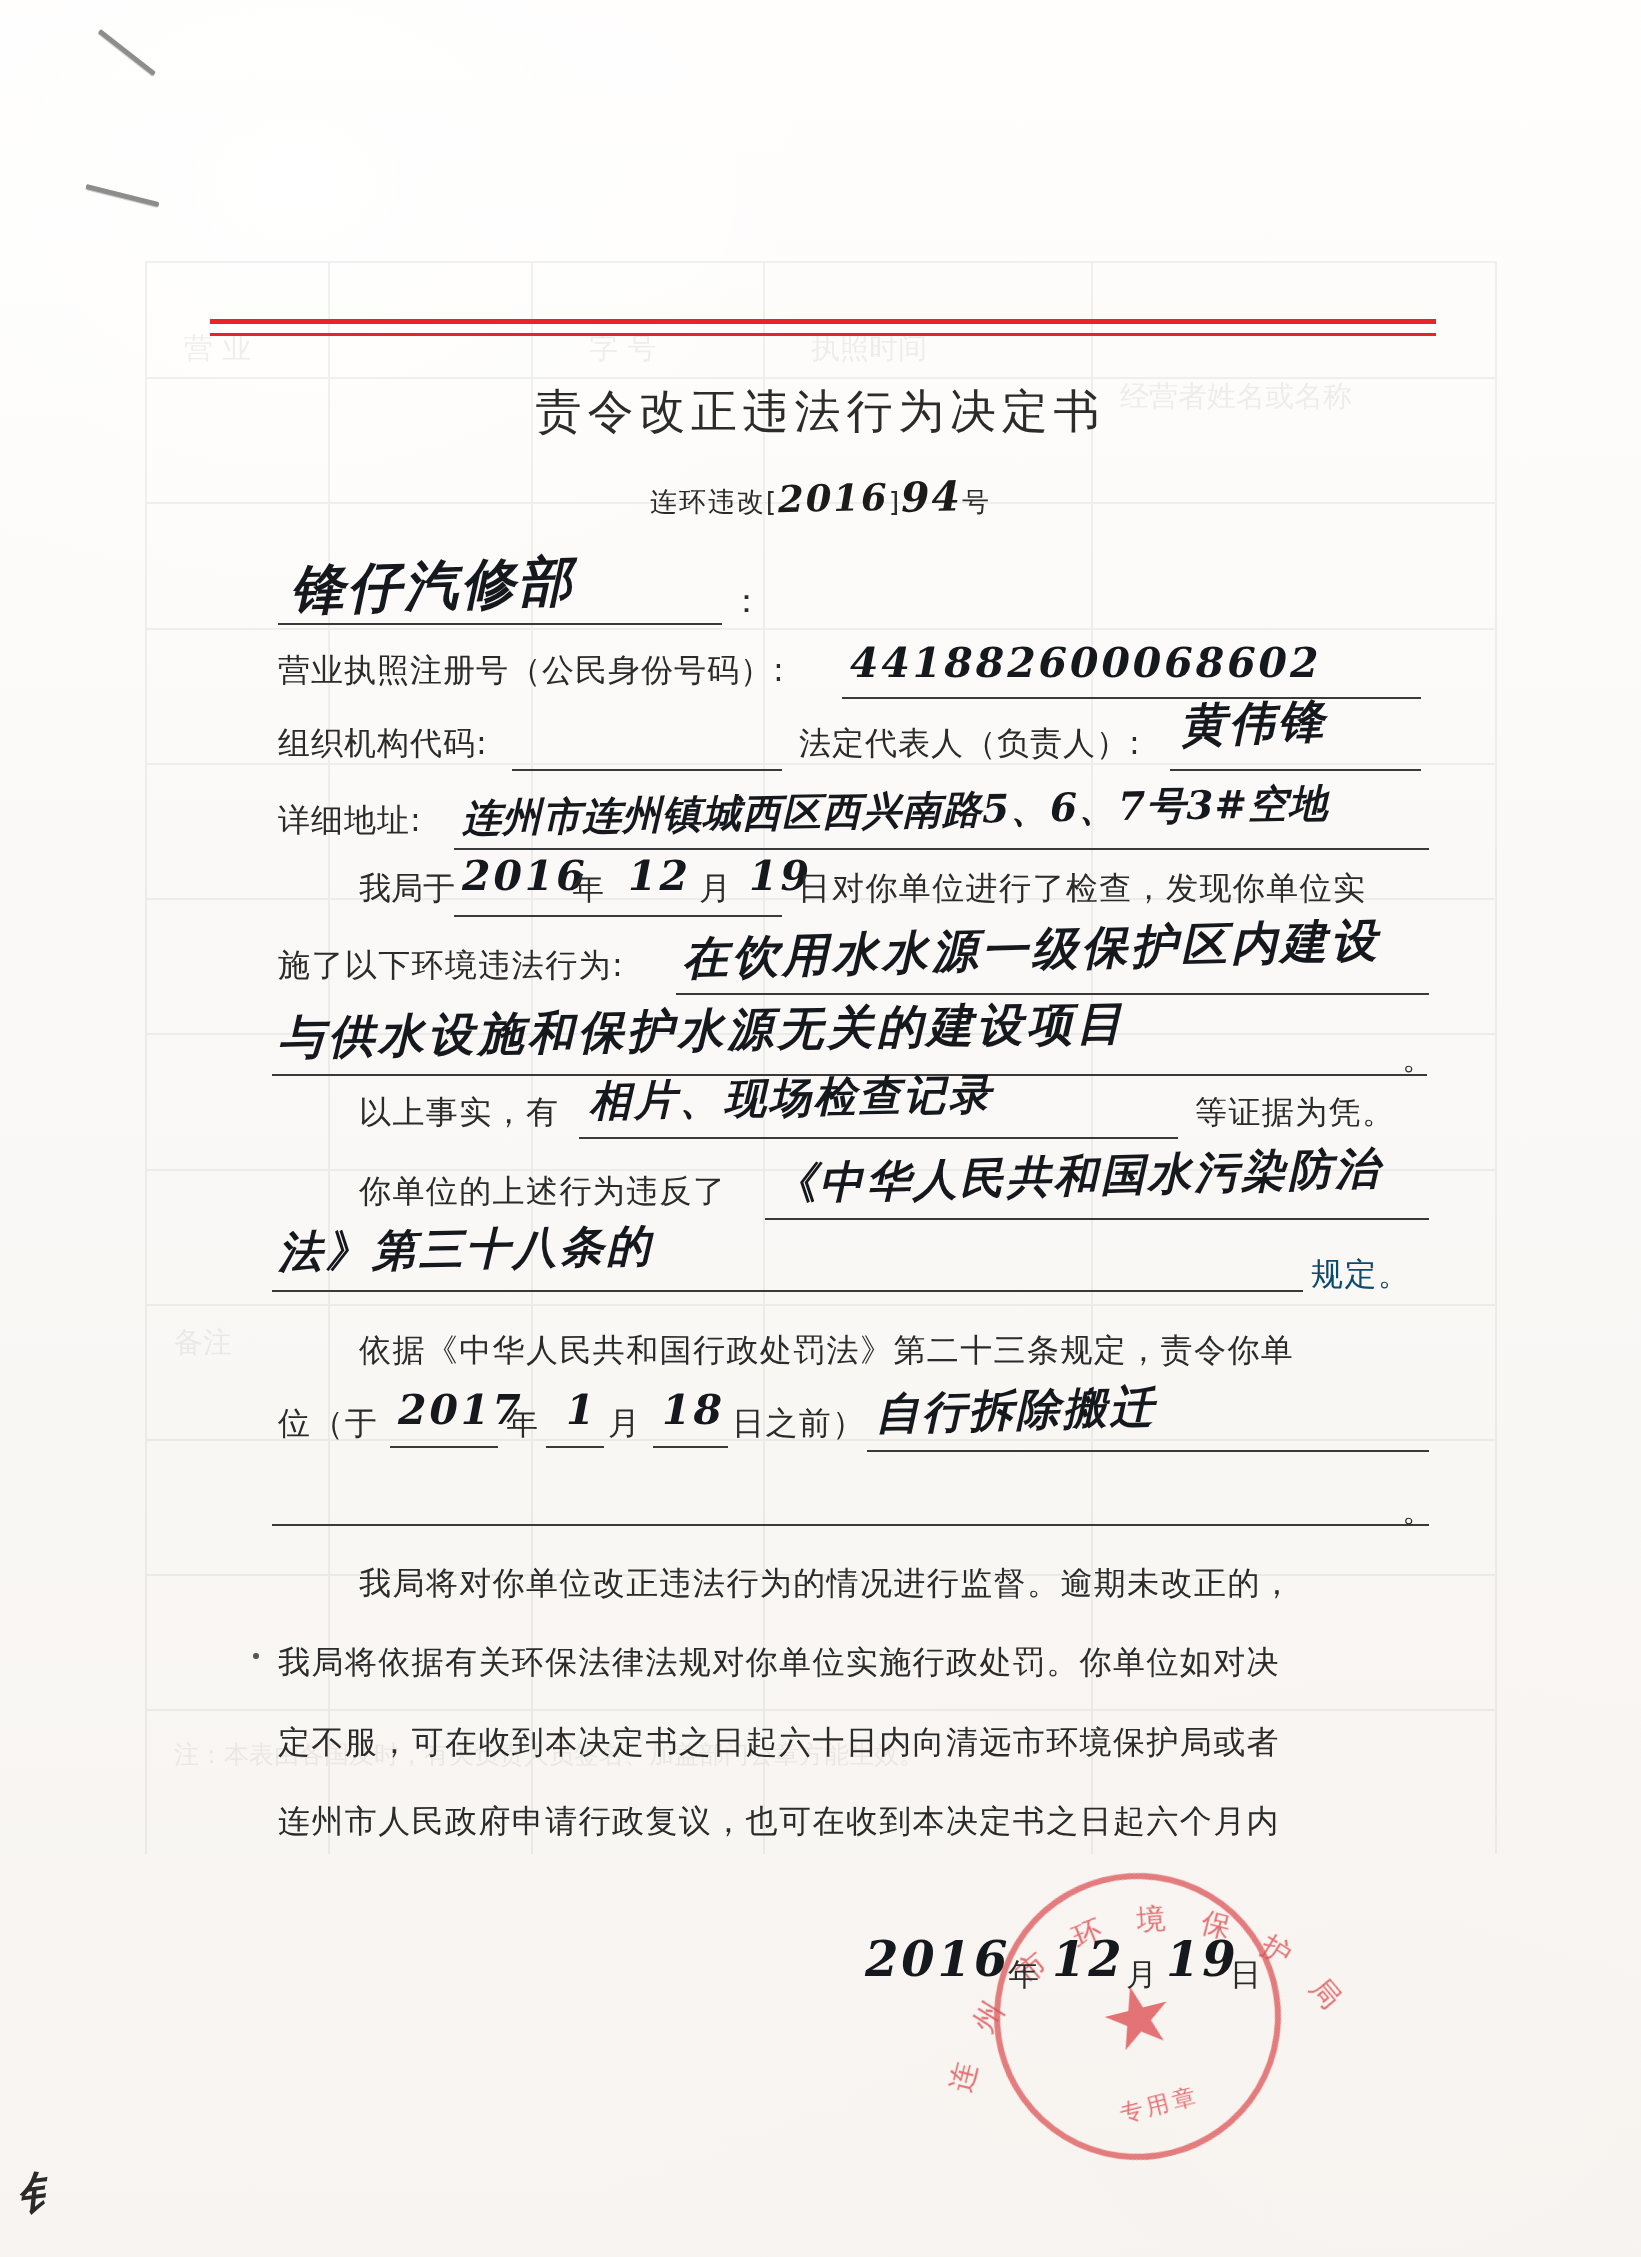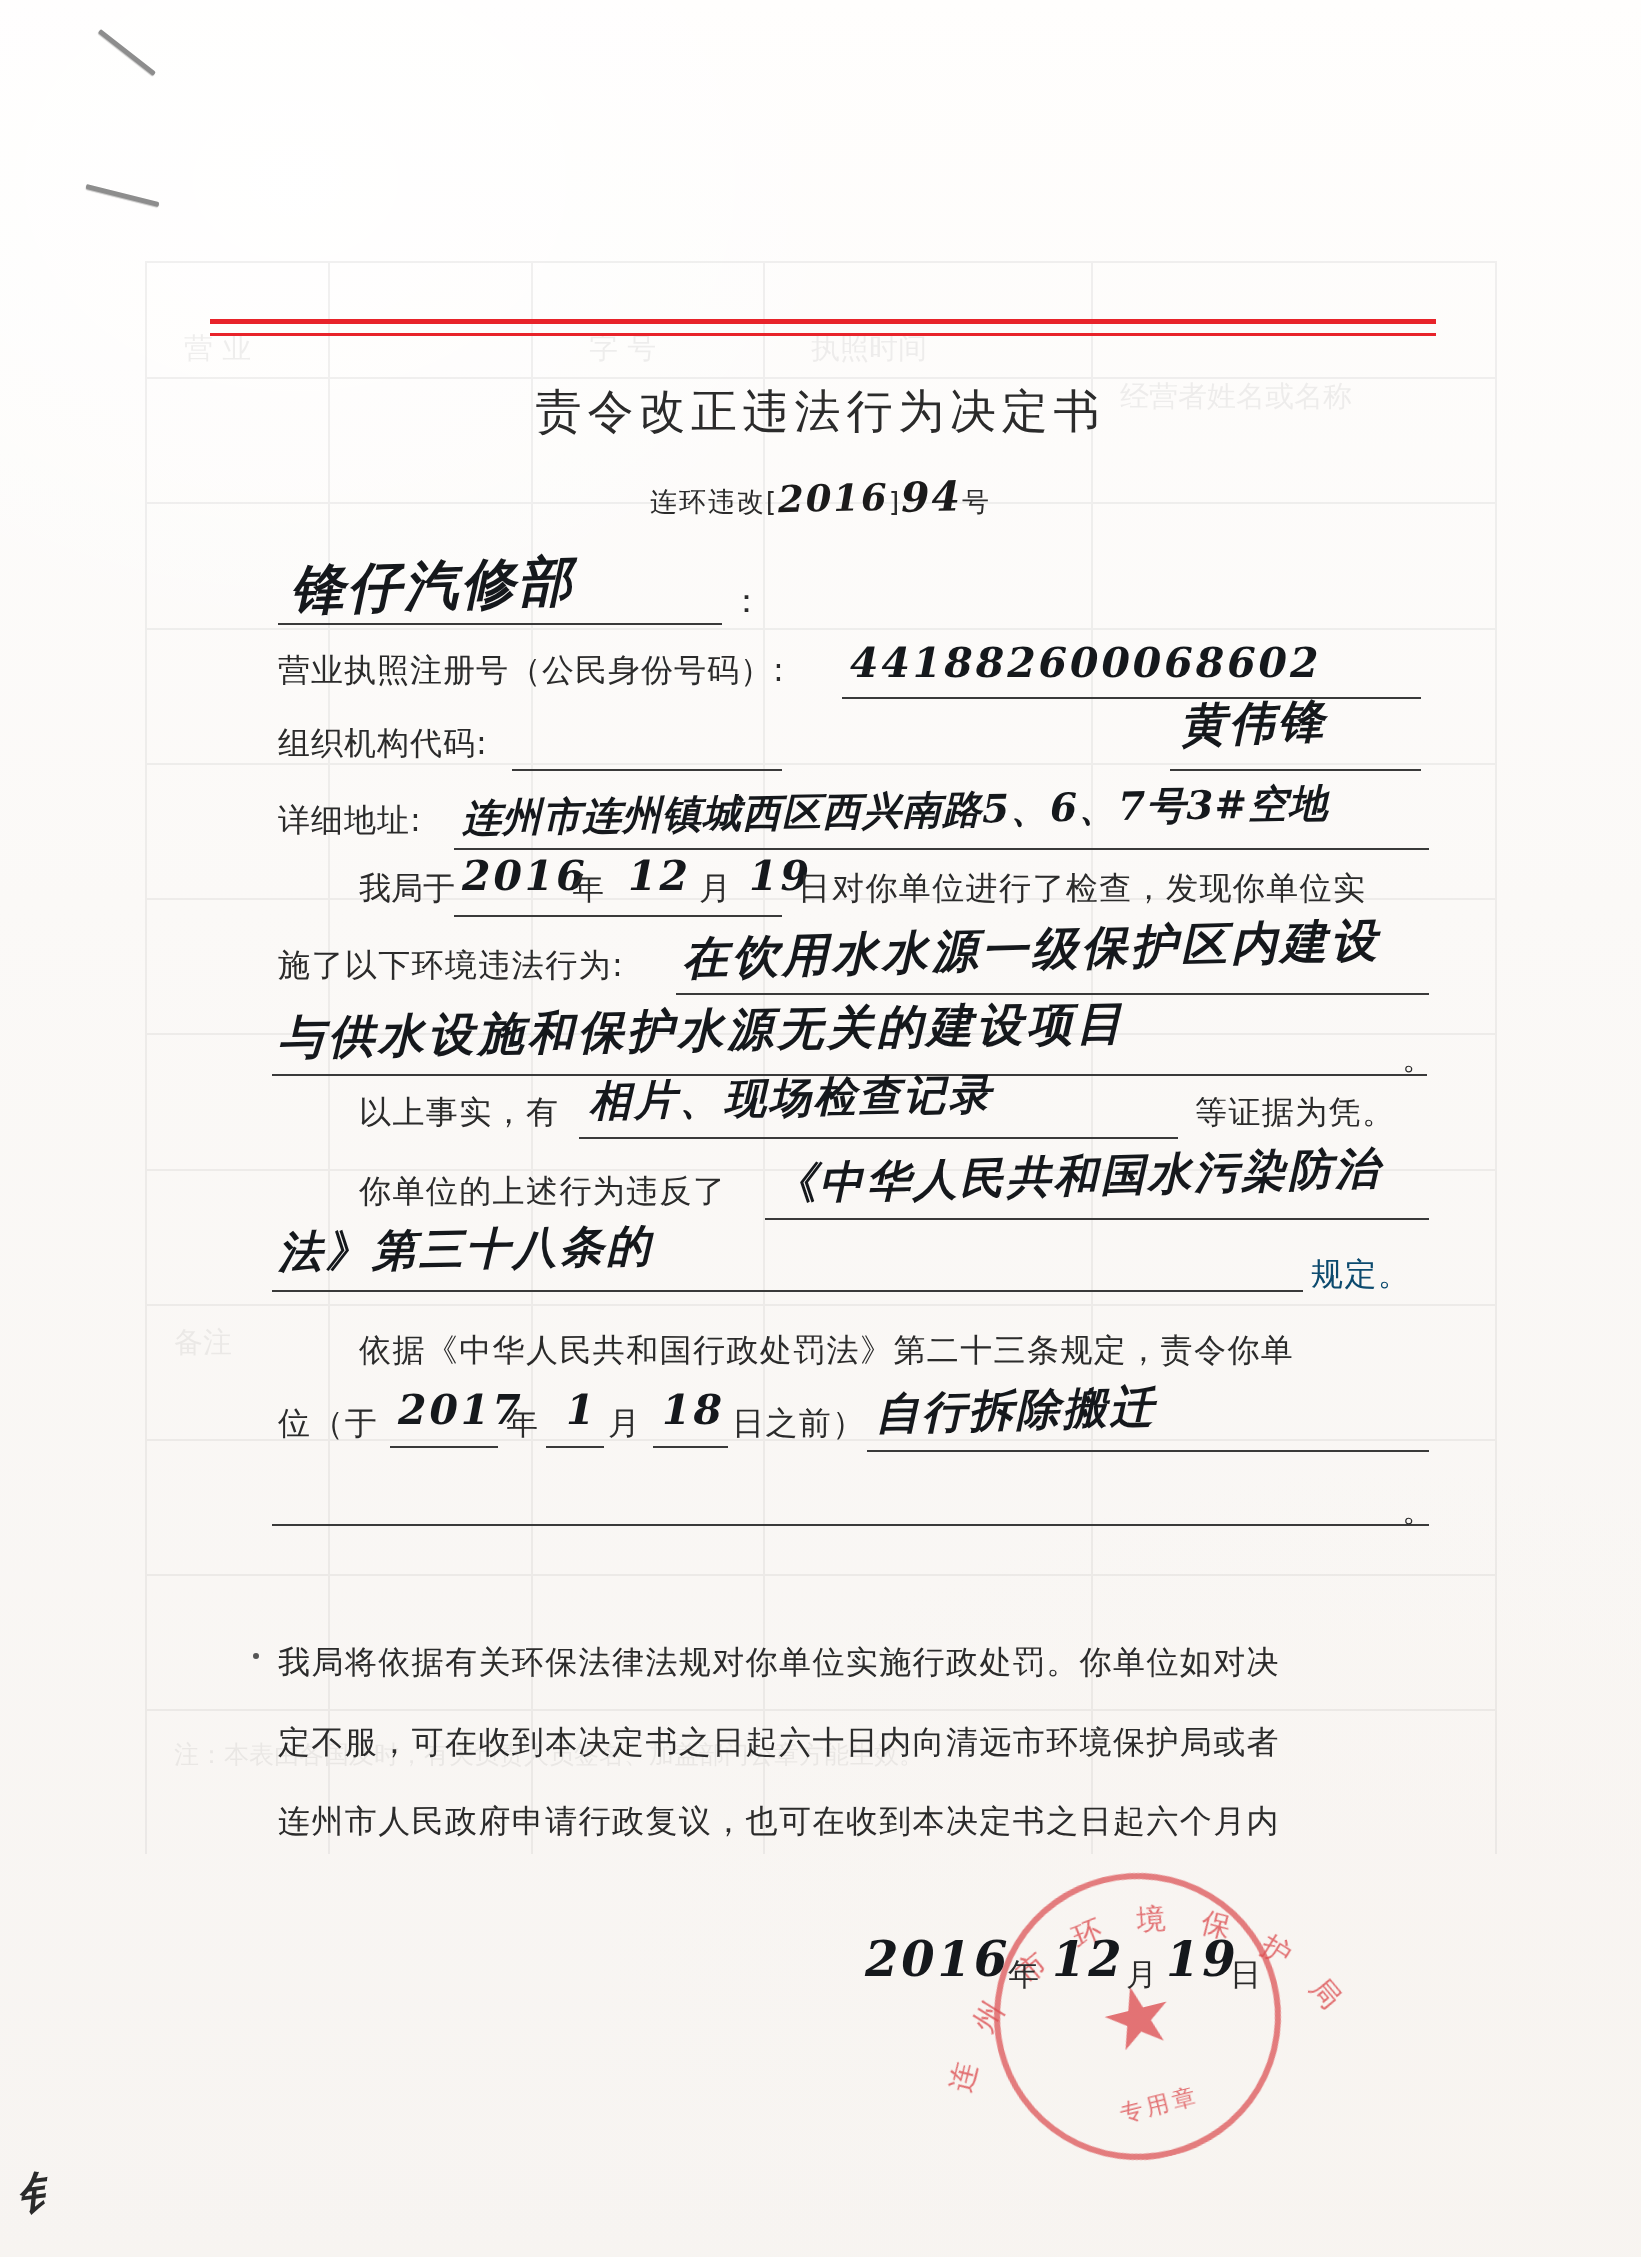--- a/index.html
+++ b/index.html
@@ -269,20 +269,21 @@
   <div class="ul" style="left:278px; top:623px; width:444px;"></div>
   <div style="position:absolute; left:730px; top:579px; font-size:33px; color:#2b2b2b;">：</div>
 
   <div style="position:absolute; left:278px; top:649px; font-size:32px; color:#2b2b2b; letter-spacing:1px;">营业执照注册号（公民身份号码）:</div>
   <div class="hw" style="left:850px; top:639px; font-size:41px;">441882600068602</div>
   <div class="ul" style="left:842px; top:697px; width:579px;"></div>
 
   <div style="position:absolute; left:278px; top:722px; font-size:32px; color:#2b2b2b; letter-spacing:1px;">组织机构代码:</div>
   <div class="hw" style="left:521px; top:714px; font-size:39px;"></div>
   <div class="ul" style="left:512px; top:769px; width:270px;"></div>
+  <div style="position:absolute; left:799px; top:722px; font-size:32px; color:#2b2b2b; letter-spacing:1px;">法定代表人（负责人）:</div>
   <div class="hw" style="left:1180px; top:693px; font-size:46px; transform:rotate(-2deg);">黄伟锋</div>
   <div class="ul" style="left:1170px; top:769px; width:251px;"></div>
 
   <div style="position:absolute; left:278px; top:799px; font-size:32px; color:#2b2b2b; letter-spacing:1px;">详细地址:</div>
   <div class="hw" style="left:462px; top:784px; font-size:39px; letter-spacing:1px; transform:rotate(-1deg);">连州市连州镇城西区西兴南路5、6、7号3#空地</div>
   <div class="ul" style="left:454px; top:848px; width:975px;"></div>
 
   <div style="position:absolute; left:359px; top:867px; font-size:32px; color:#2b2b2b;">我局于</div>
   <div class="hw" style="left:462px; top:852px; font-size:41px;">2016</div>
   <div style="position:absolute; left:572px; top:867px; font-size:32px; color:#2b2b2b;">年</div>
@@ -323,20 +324,21 @@
   <div class="ul" style="left:546px; top:1446px; width:58px;"></div>
   <div class="hw" style="left:662px; top:1386px; font-size:41px;">18</div>
   <div class="ul" style="left:653px; top:1446px; width:75px;"></div>
   <div style="position:absolute; left:732px; top:1402px; font-size:32px; color:#2b2b2b; letter-spacing:1.4px;">日之前）</div>
   <div class="hw" style="left:875px; top:1381px; font-size:44px; letter-spacing:2.9px; transform:rotate(-1.5deg);">自行拆除搬迁</div>
   <div class="ul" style="left:867px; top:1450px; width:562px;"></div>
 
   <div class="ul" style="left:272px; top:1524px; width:1157px;"></div>
   <div style="position:absolute; left:1402px; top:1489px; font-size:32px; color:#2b2b2b;">。</div>
 
+  <div style="position:absolute; left:359px; top:1562px; font-size:32px; color:#2b2b2b; letter-spacing:1.4px;">我局将对你单位改正违法行为的情况进行监督。逾期未改正的，</div>
   <div style="position:absolute; left:278px; top:1641px; font-size:32px; color:#2b2b2b; letter-spacing:1.4px;">我局将依据有关环保法律法规对你单位实施行政处罚。你单位如对决</div>
   <div style="position:absolute; left:278px; top:1721px; font-size:32px; color:#2b2b2b; letter-spacing:1.4px;">定不服，可在收到本决定书之日起六十日内向清远市环境保护局或者</div>
   <div style="position:absolute; left:278px; top:1800px; font-size:32px; color:#2b2b2b; letter-spacing:1.4px;">连州市人民政府申请行政复议，也可在收到本决定书之日起六个月内</div>
 
   <div class="seal">
     <div class="star">★</div>
     <div class="seal-bottom">专用章</div>
     <div class="seal-text">
       <span style="transform:rotate(-62deg) translate(-50%,-114px);">连</span>
       <span style="transform:rotate(-44deg) translate(-50%,-114px);">州</span>

